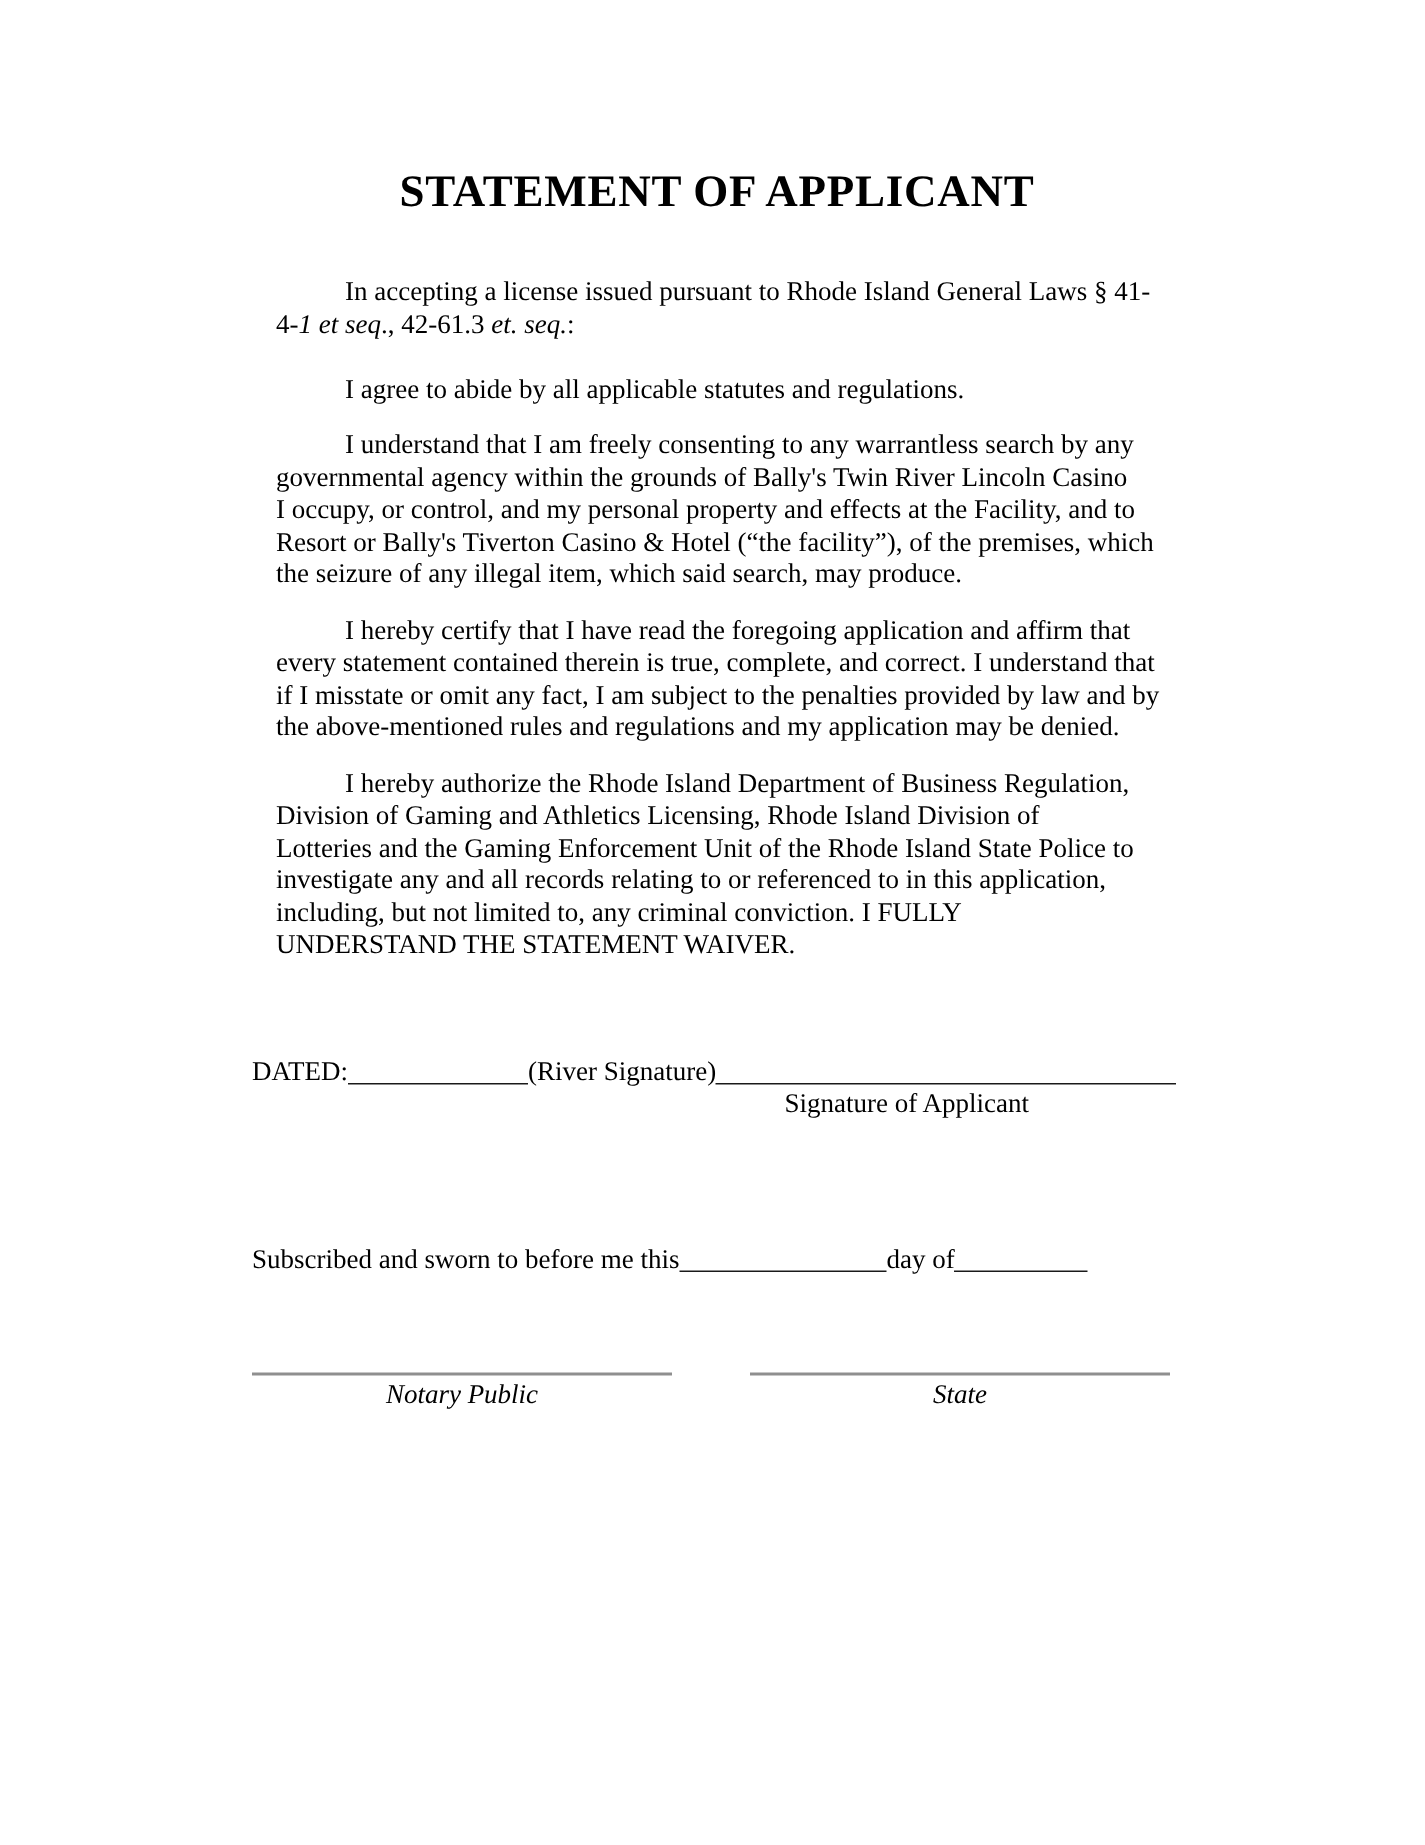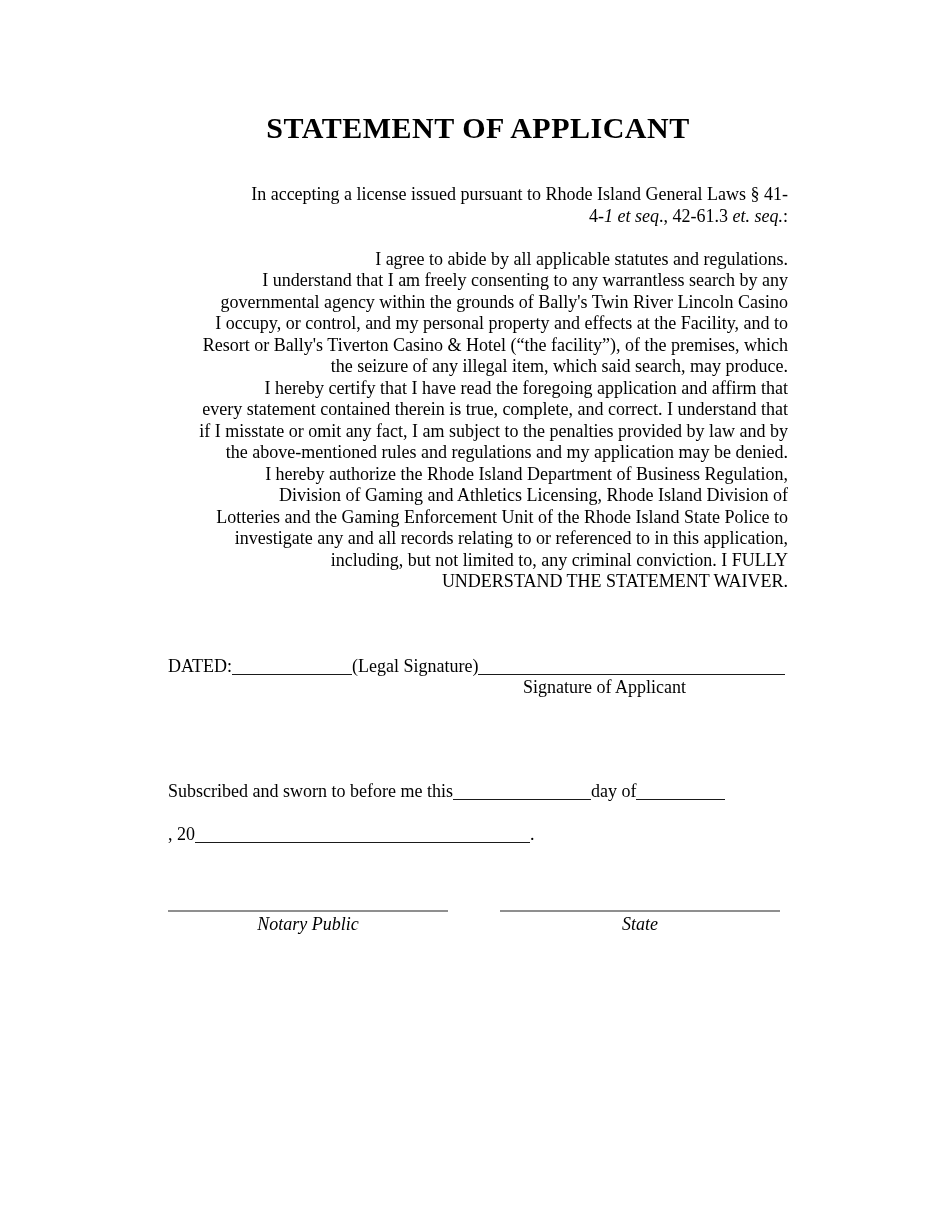--- a/index.html
+++ b/index.html
@@ -18,21 +18,21 @@
     width:620px;
   }
   h1.doc-title {
     margin:110px 0 0 0;
     font-size:30px;
     line-height:36px;
     font-weight:bold;
     text-align:center;
     letter-spacing:0.5px;
   }
-  .para { margin:0;text-align:right; }
+  .para { margin:16px; }
   .para .tline {
     line-height:21.5px;
     white-space:nowrap;
   }
   .para .tline:first-child { text-indent:46px; }
   .it { font-style:italic; }
   .p1 { margin-top:38px; }
   .p2 { margin-top:21.5px; }
 
   .fill-row {
@@ -120,32 +120,29 @@
     <div class="para">
         <div class="tline"><span>I hereby authorize the Rhode Island Department of Business Regulation,</span></div>
         <div class="tline"><span>Division of Gaming and Athletics Licensing, Rhode Island Division of</span></div>
         <div class="tline"><span>Lotteries and the Gaming Enforcement Unit of the Rhode Island State Police to</span></div>
         <div class="tline"><span>investigate any and all records relating to or referenced to in this application,</span></div>
         <div class="tline"><span>including, but not limited to, any criminal conviction. I FULLY</span></div>
         <div class="tline"><span>UNDERSTAND THE STATEMENT WAIVER.</span></div>
       </div>
 
     <div class="fill-row dated-row">
-      <span>DATED:</span><span class="blank blank-date"></span><span>(Legal Signature)</span><span class="blank blank-sig"></span>
+      <span>DATED:</span><span class="blank blank-date"></span><span>(River Signature)</span><span class="blank blank-sig"></span>
     </div>
 
     <div class="sig-caption">Signature of Applicant</div>
 
     <div class="fill-row sworn-row">
       <span>Subscribed and sworn to before me this</span><span class="blank blank-day"></span><span>day of</span><span class="blank blank-month"></span>
     </div>
 
-    <div class="fill-row year-row">
-      <span>, 20</span><span class="blank blank-year"></span><span>.</span>
-    </div>
 
     <div class="notary-row">
       <div class="notary-col left">
         <span>Notary Public</span>
       </div>
       <div class="notary-col">
         <span>State</span>
       </div>
     </div>
 

